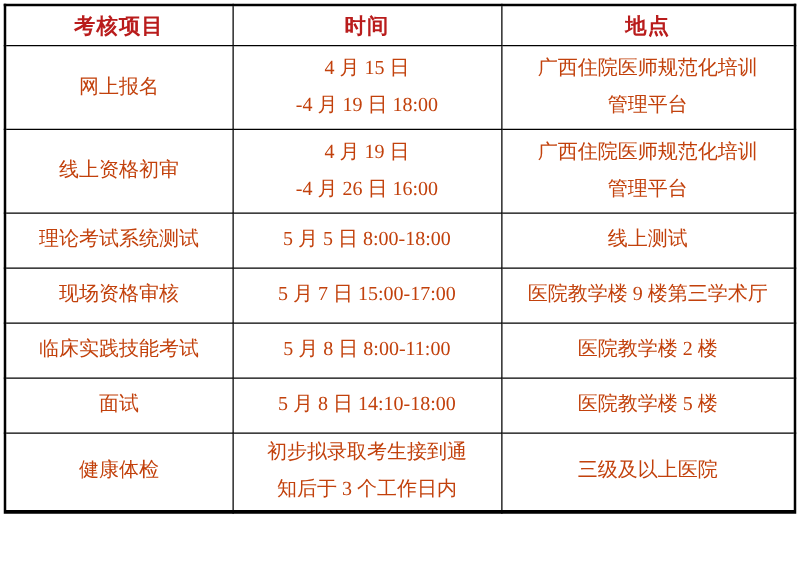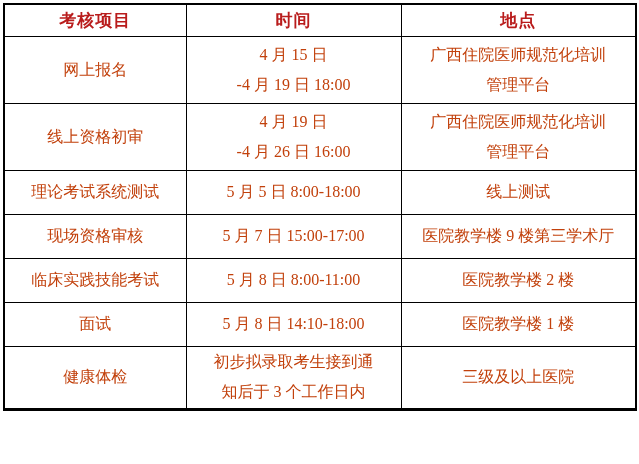--- a/index.html
+++ b/index.html
@@ -138,21 +138,21 @@
     </tr>
 
     <tr class="row-mid">
       <td>
             <div class="cell-line">面试</div>
           </td>
       <td>
             <div class="cell-line">5 月 8 日 14:10-18:00</div>
           </td>
       <td>
-            <div class="cell-line">医院教学楼 1 楼</div>
+            <div class="cell-line">医院教学楼 5 楼</div>
           </td>
     </tr>
 
     <tr class="row-last">
       <td>
             <div class="cell-line">健康体检</div>
           </td>
       <td>
         <div class="cell-line">初步拟录取考生接到通</div>
         <div class="cell-line">知后于 3 个工作日内</div>

